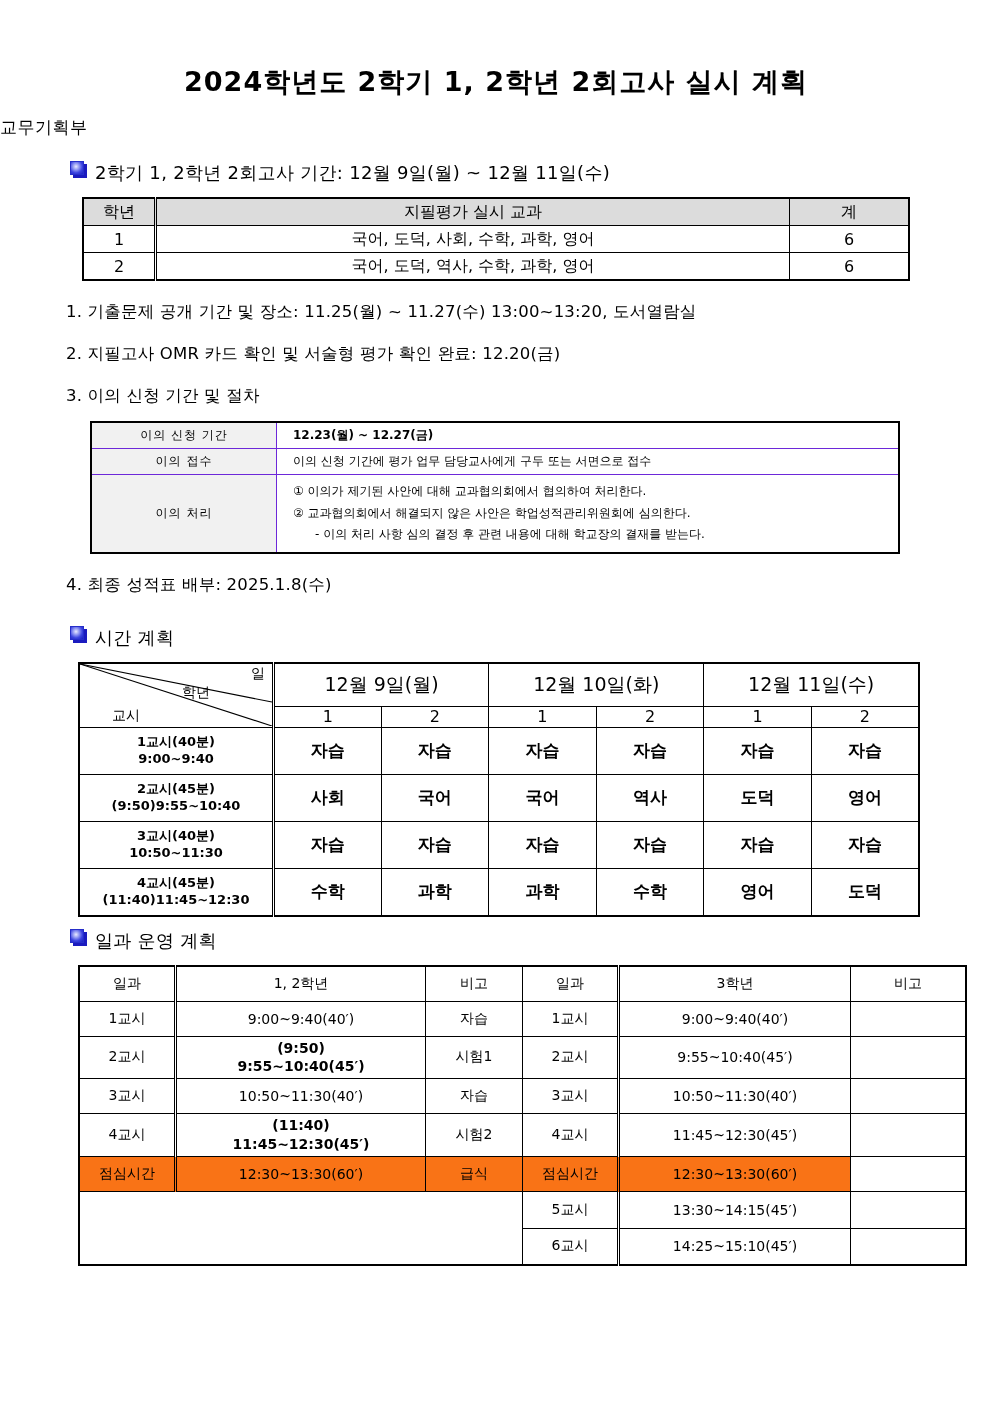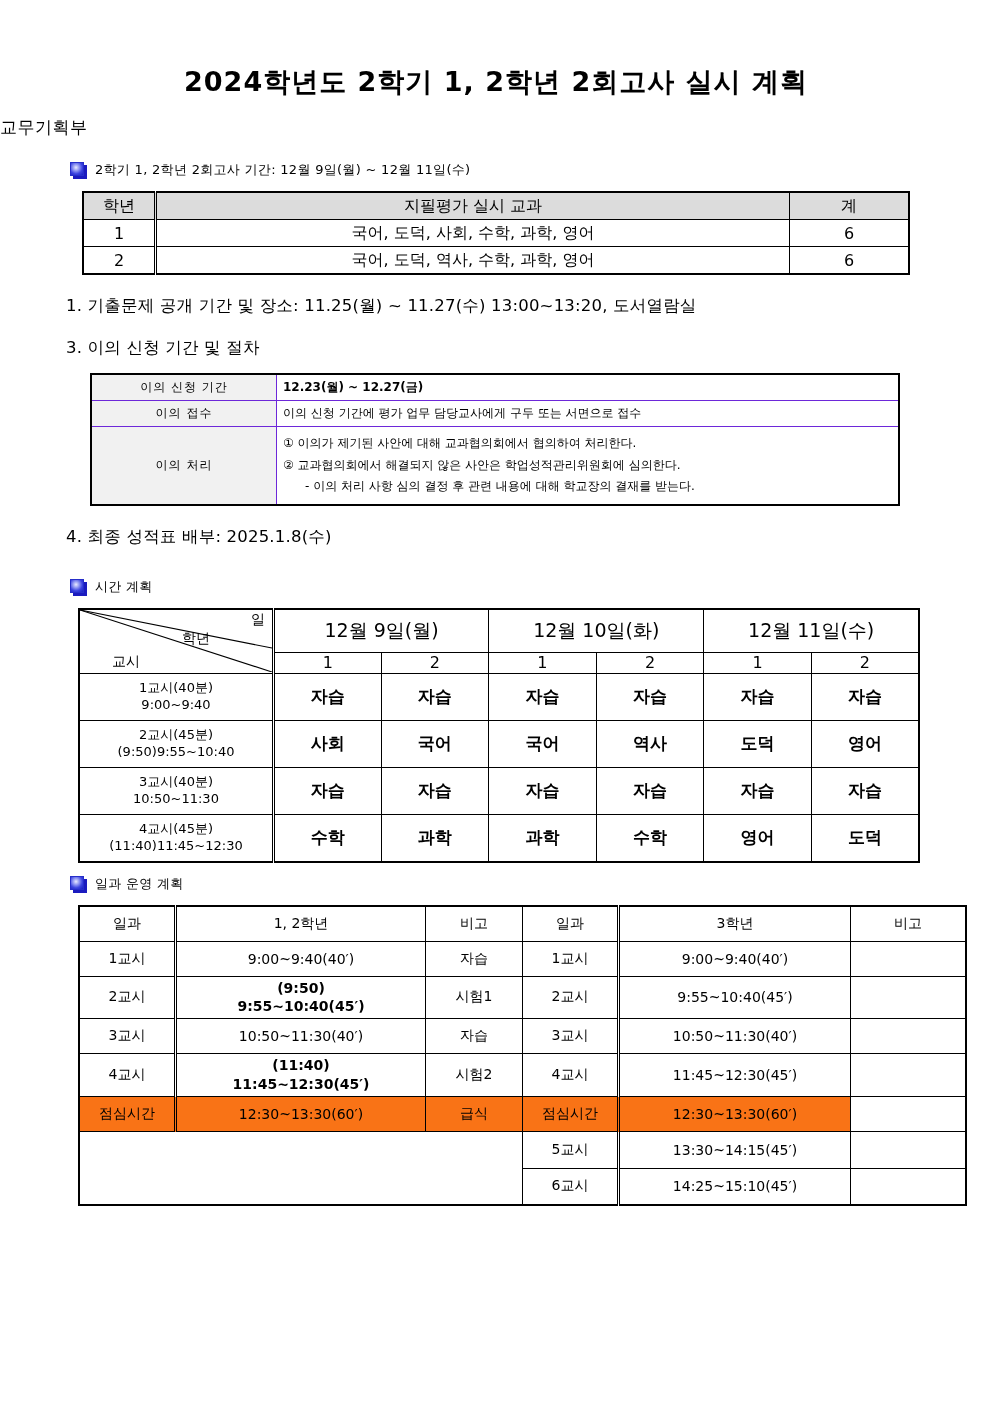--- a/index.html
+++ b/index.html
@@ -35,23 +35,23 @@
   .dept-line {
     text-align: left;
     font-size: 17px;
     margin: 18px 72px 0 0;
     letter-spacing: 0.5px;
   }
 
   
   .section-head {
     display: flex;
-    align-items: center;
+    align-items: flex-start;
     margin: 22px 0 0 70px;
-    font-size: 13px;
+    font-size: 18px;
     letter-spacing: 0.3px;
   }
   .bullet {
     position: relative;
     width: 16px;
     height: 16px;
     margin-right: 9px;
     flex: 0 0 auto;
     display: inline-block;
   }
@@ -120,21 +120,21 @@
     font-size: 12px;
     padding: 4px 6px;
     vertical-align: middle;
   }
   .tbl-appeal .lbl {
     width: 172px;
     background: #f1f1f1;
     text-align: center;
     letter-spacing: 1px;
   }
-  .tbl-appeal .val { padding-left: 6px; margin-left: 17px; }
+  .tbl-appeal .val { padding-left: 16px; margin-left: 17px; }
   .tbl-appeal .val.bold { font-weight: 700; }
   .tbl-appeal .val p { margin: 4px 0; line-height: 1.45; }
   .tbl-appeal .val p.indent { padding-left: 22px; }
 
   
   .tbl-time {
     margin: 12px 0 0 78px;
     width: 842px;
     border: 2px solid #000;
   }
@@ -161,20 +161,21 @@
     position: absolute; left: 32px; bottom: 2px; font-size: 14px;
   }
   .tbl-time .dayhdr { height: 42px; font-size: 19px; }
   .tbl-time .subhdr { height: 20px; font-size: 16px; }
   .tbl-time .rowlabel {
     text-align: center;
     font-size: 13px;
     line-height: 1.25;
     padding: 4px 2px;
     border-right: 3px double #000;
+    font-weight: bold;
   }
   .tbl-time .cell {
     height: 46px;
     font-weight: 700;
     font-size: 17px;
   }
 
   
   .tbl-daily {
     margin: 12px 0 0 78px;
@@ -230,20 +231,21 @@
       </tr>
       <tr>
         <td class="c-grade">2</td>
         <td>국어, 도덕, 역사, 수학, 과학, 영어</td>
         <td class="c-total">6</td>
       </tr>
     </tbody>
   </table>
 
   <div class="num-item">1. 기출문제 공개 기간 및 장소: 11.25(월) ~ 11.27(수) 13:00~13:20, 도서열람실</div>
+  <div class="num-item">2. 지필고사 OMR 카드 확인 및 서술형 평가 확인 완료: 12.20(금)</div>
   <div class="num-item">3. 이의 신청 기간 및 절차</div>
 
   <table class="tbl-appeal">
     <tbody>
       <tr>
         <td class="lbl">이의 신청 기간</td>
         <td class="val bold">12.23(월) ~ 12.27(금)</td>
       </tr>
       <tr>
         <td class="lbl">이의 접수</td>

